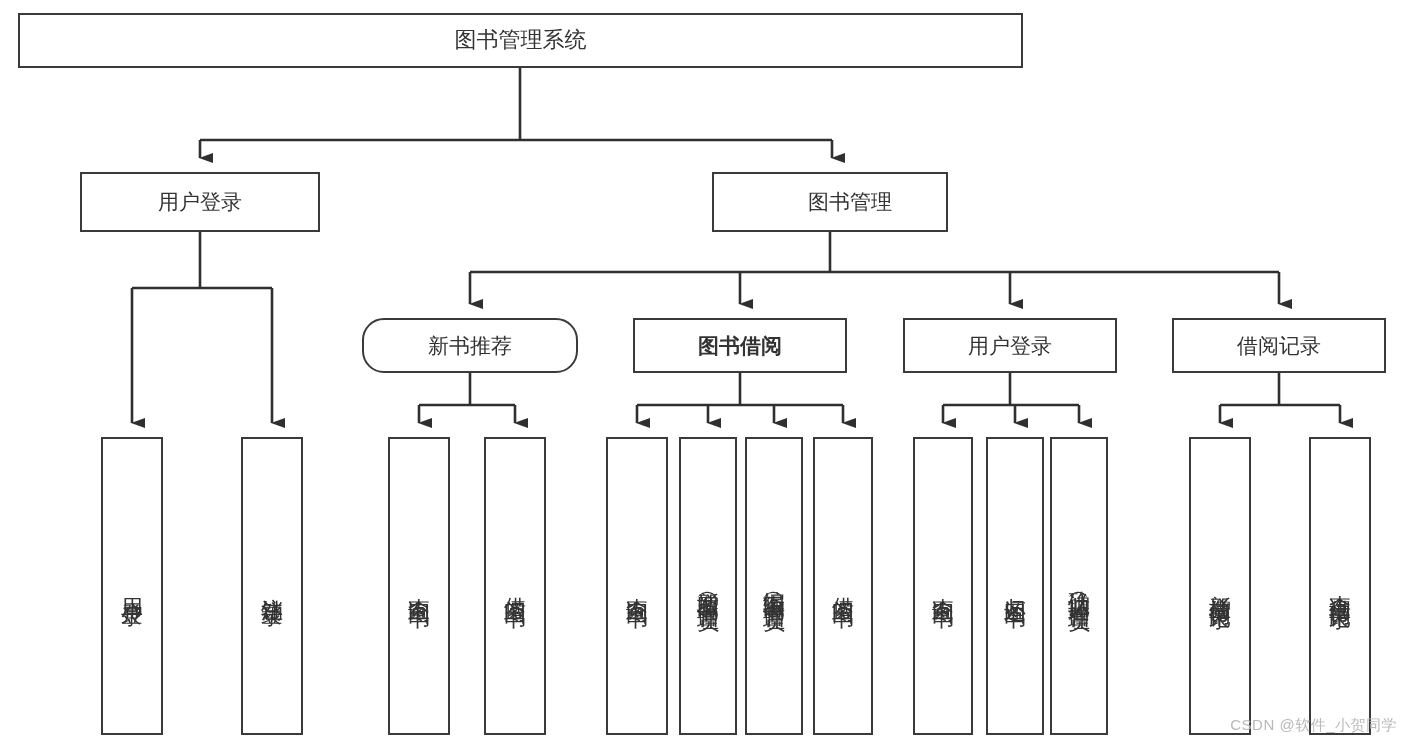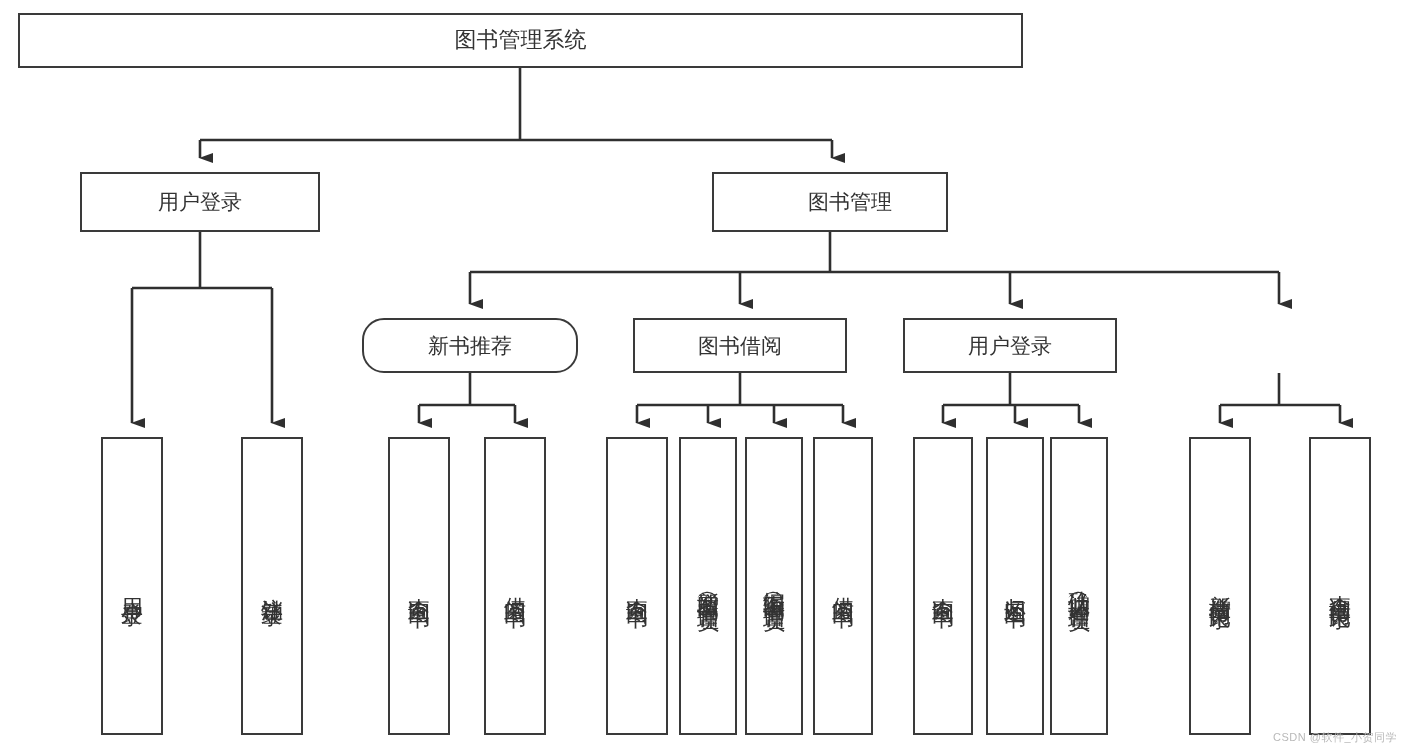--- a/index.html
+++ b/index.html
@@ -51,22 +51,22 @@
   .node.vert .label{
     writing-mode:vertical-rl;
     text-orientation:upright;
     font-size:22px;
     letter-spacing:3px;
     line-height:1;
   }
   #watermark{
     position:absolute;
     right:8px;
-    bottom:2px;
-    font-size:11px;
+    bottom:12px;
+    font-size:15px;
     color:#b9b9b9;
     letter-spacing:.5px;
     white-space:nowrap;
     user-select:none;
     margin-left:20px;
   }
 </style>
 </head>
 <body>
 
@@ -129,25 +129,28 @@
   <div class="node horiz" style="left:80px; top:172px; width:240px; height:60px;">
     <span class="label">用户登录</span>
   </div>
   <div class="node horiz" style="left:712px; top:172px; width:236px; height:60px;padding-left:40px;">
     <span class="label">图书管理</span>
   </div>
 
   <div class="node horiz" style="left:362px; top:318px; width:216px; height:55px;border-radius:22px;">
     <span class="label">新书推荐</span>
   </div>
-  <div class="node horiz" style="left:633px; top:318px; width:214px; height:55px;">
+  <div class="node horiz" style="left:633px; top:318px; width:214px; height:55px;font-weight:bold;">
     <span class="label">图书借阅</span>
   </div>
   <div class="node horiz" style="left:903px; top:318px; width:214px; height:55px;">
     <span class="label">用户登录</span>
+  </div>
+  <div class="node horiz" style="left:1172px; top:318px; width:214px; height:55px;">
+    <span class="label">借阅记录</span>
   </div>
 
   <div class="node vert" style="left:101px; top:437px; width:62px; height:298px;">
     <span class="label">用户登录</span>
   </div>
   <div class="node vert" style="left:241px; top:437px; width:62px; height:298px;">
     <span class="label">注销登录</span>
   </div>
   <div class="node vert" style="left:388px; top:437px; width:62px; height:298px;">
     <span class="label">查询图书</span>

